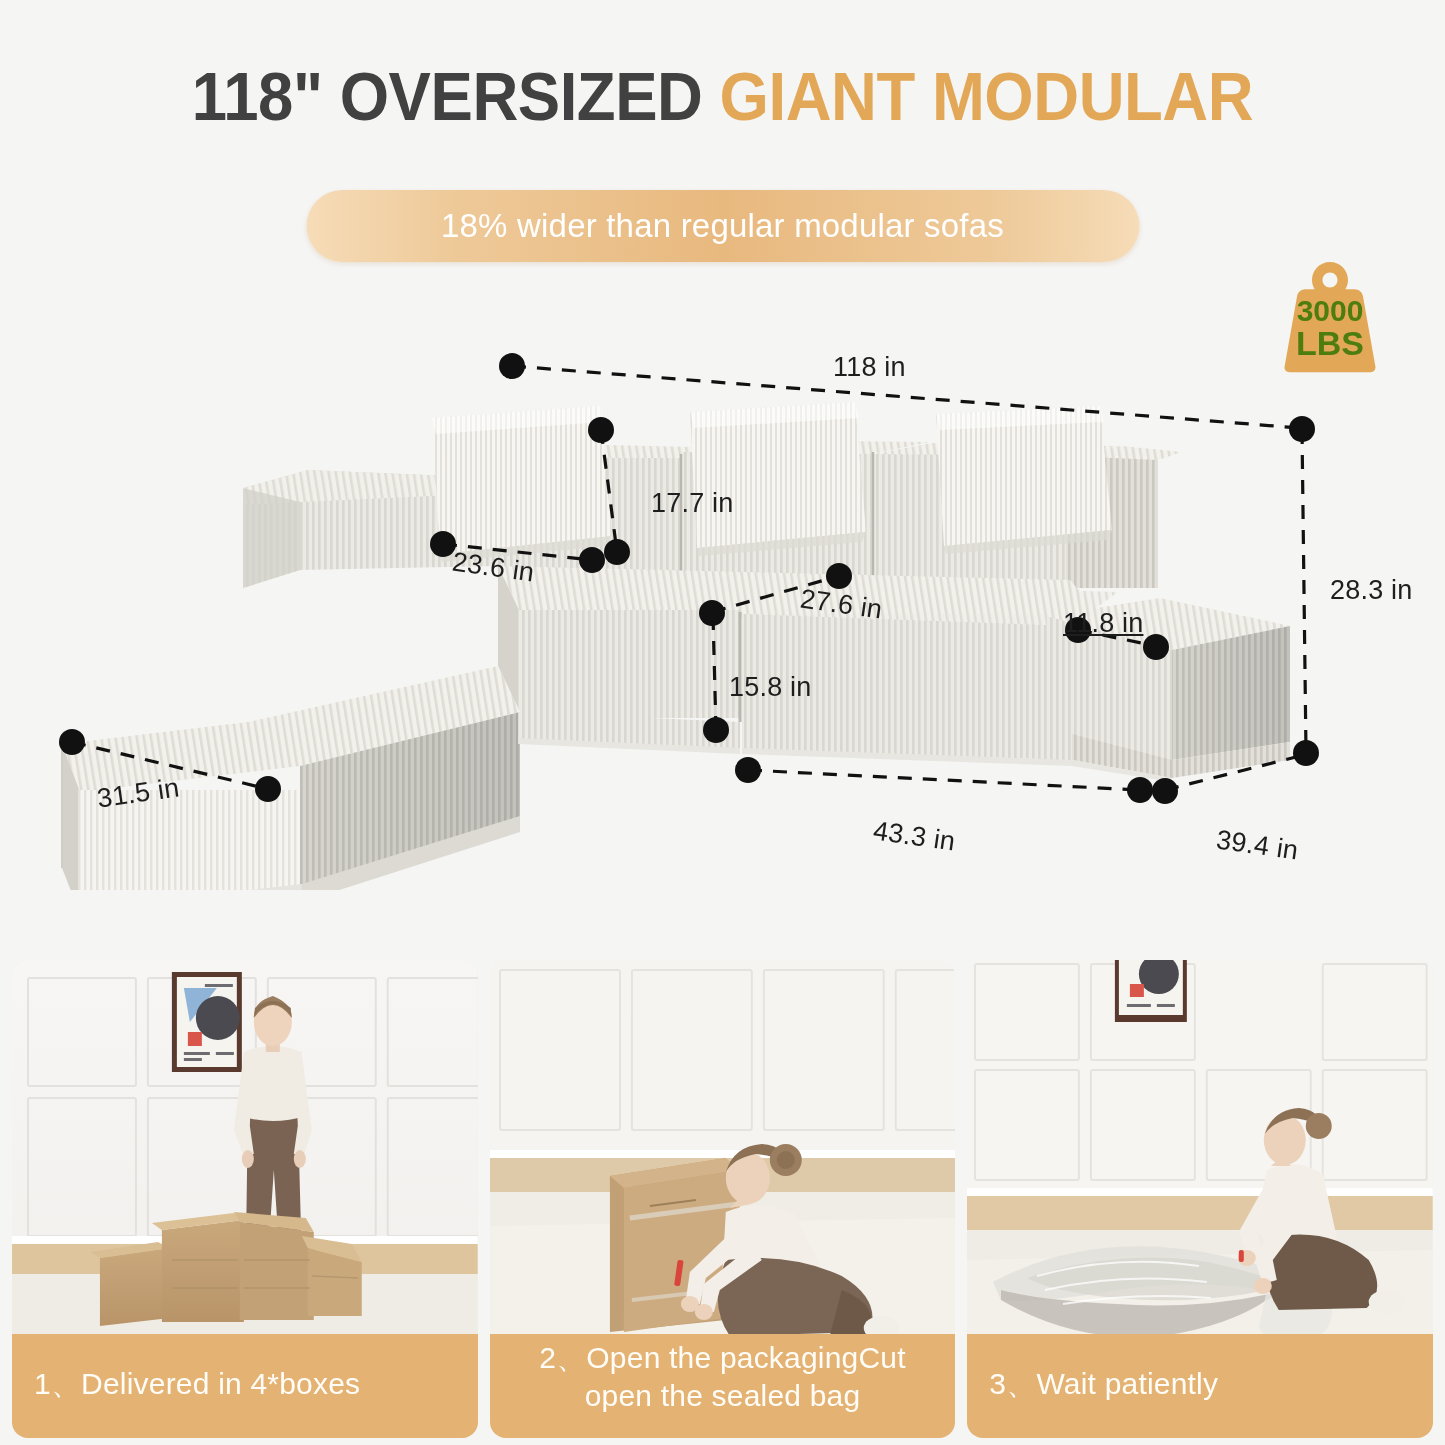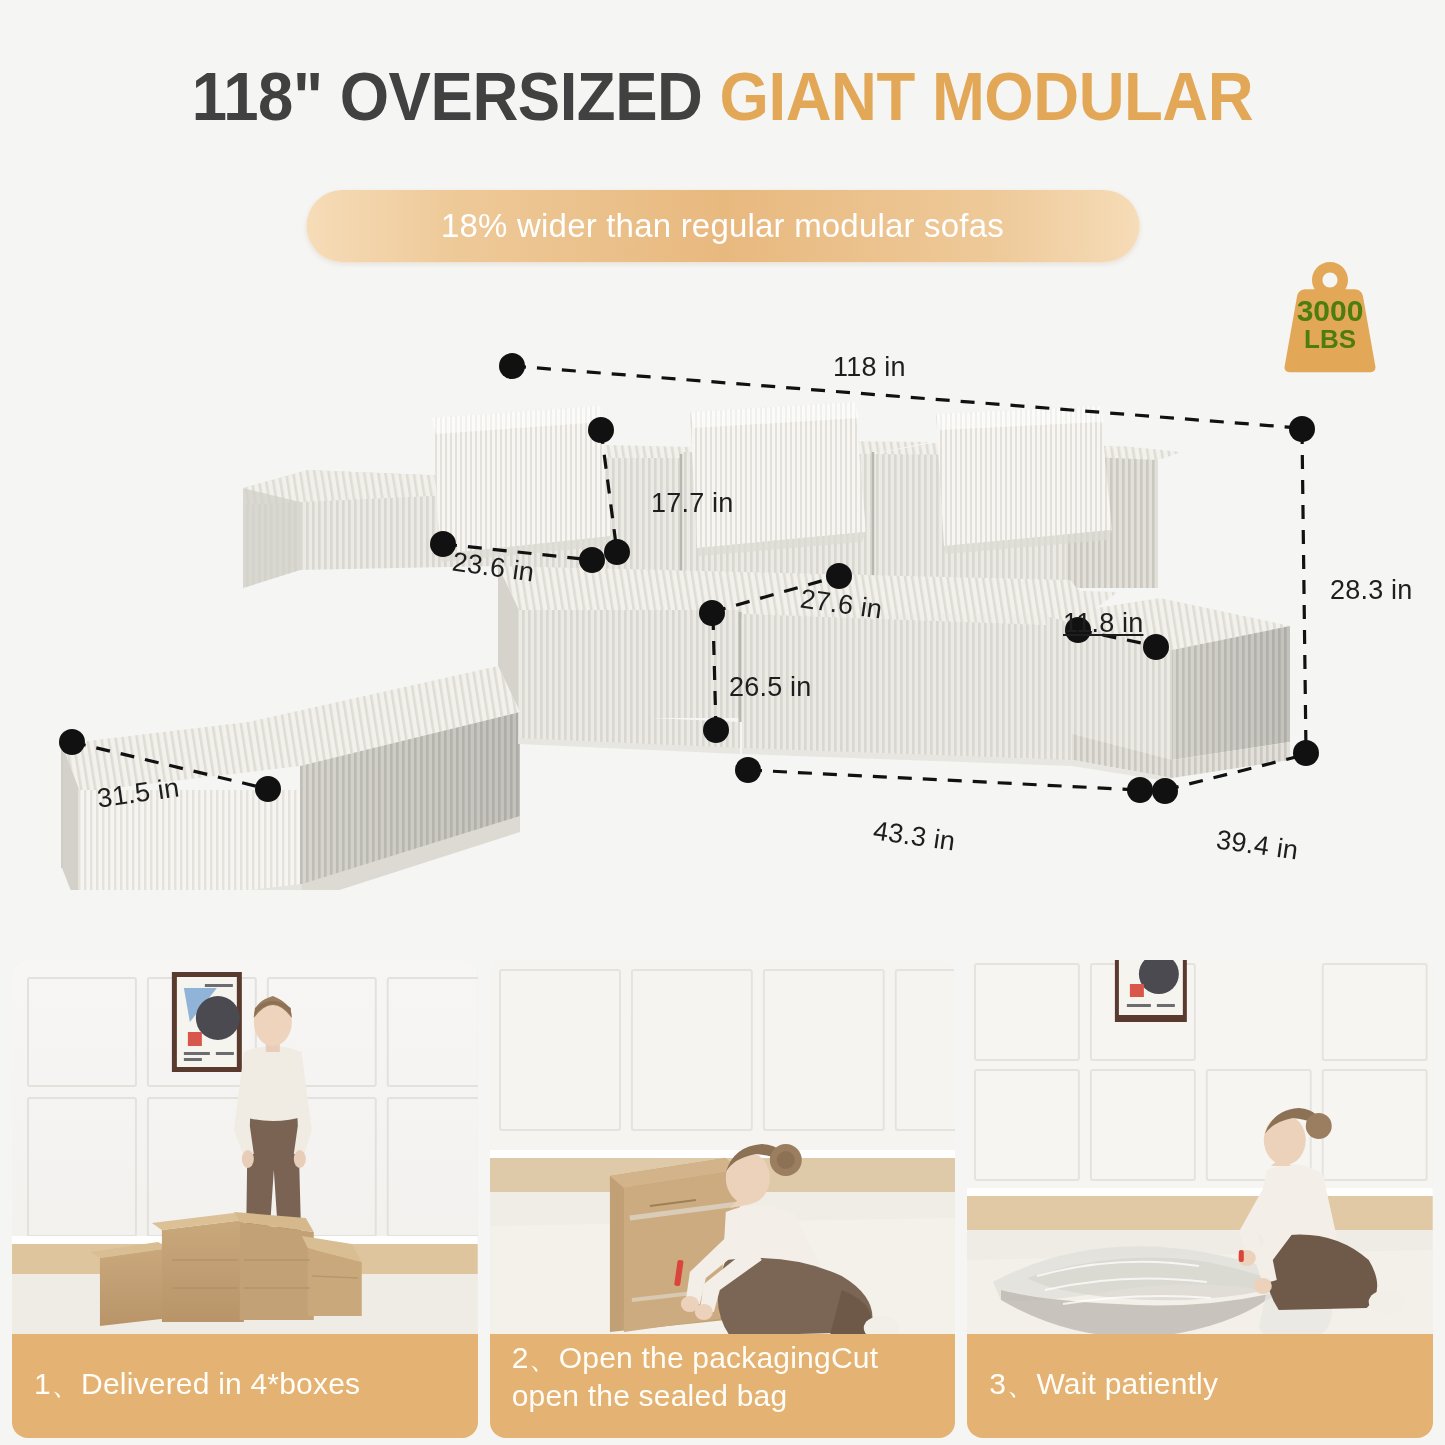--- a/index.html
+++ b/index.html
@@ -68,21 +68,21 @@
     position: absolute;
     left: 0; top: 38px;
     width: 124px;
     text-align: center;
     color: #4d7c0f;
     font-weight: bold;
     line-height: 1.0;
     pointer-events: none;
   }
   .weight-badge .wnum { font-size: 30px; display: block; }
-  .weight-badge .wunit { font-size: 26px; display: block; }
+  .weight-badge .wunit { font-size: 34px; display: block; }
 
   
   .sofa-scene {
     position: absolute;
     top: 330px;
     left: 0;
     width: 1445px;
     height: 560px;
   }
   .sofa-scene svg { display: block; }
@@ -101,20 +101,21 @@
 
   
   .photos {
     position: absolute;
     top: 960px;
     left: 12px;
     width: 1421px;
     height: 478px;
     display: flex;
     gap: 12px;
+    text-align: center;
   }
   .photo-card {
     position: relative;
     width: 466px;
     height: 478px;
     border-radius: 16px;
     overflow: hidden;
     background: #efeeec;
   }
   .photo-card svg { position: absolute; inset: 0; width: 100%; height: 100%; }
@@ -308,21 +309,21 @@
         <circle cx="1165" cy="461" r="13"></circle>
       </g>
     </svg>
 
     <div class="dim" style="left:833px; top:22px;">118 in</div>
     <div class="dim" style="left:622px; top:158px;margin-left:29px;">17.7 in</div>
     <div class="dim slant-down" style="left:452px; top:222px;">23.6 in</div>
     <div class="dim slant-down" style="left:800px; top:259px;">27.6 in</div>
     <div class="dim" style="left:1063px; top:278px;text-decoration:underline;">11.8 in</div>
     <div class="dim" style="left:1330px; top:245px;text-align:right;">28.3 in</div>
-    <div class="dim" style="left:729px; top:342px;">26.5 in</div>
+    <div class="dim" style="left:729px; top:342px;">15.8 in</div>
     <div class="dim slant-up" style="left:97px; top:448px;">31.5 in</div>
     <div class="dim slant-down" style="left:873px; top:491px;">43.3 in</div>
     <div class="dim slant-down" style="left:1216px; top:500px;">39.4 in</div>
   </div>
 
   <div class="photos">
 
     <div class="photo-card">
       <svg viewBox="0 0 466 478" preserveAspectRatio="none">
         <defs>

